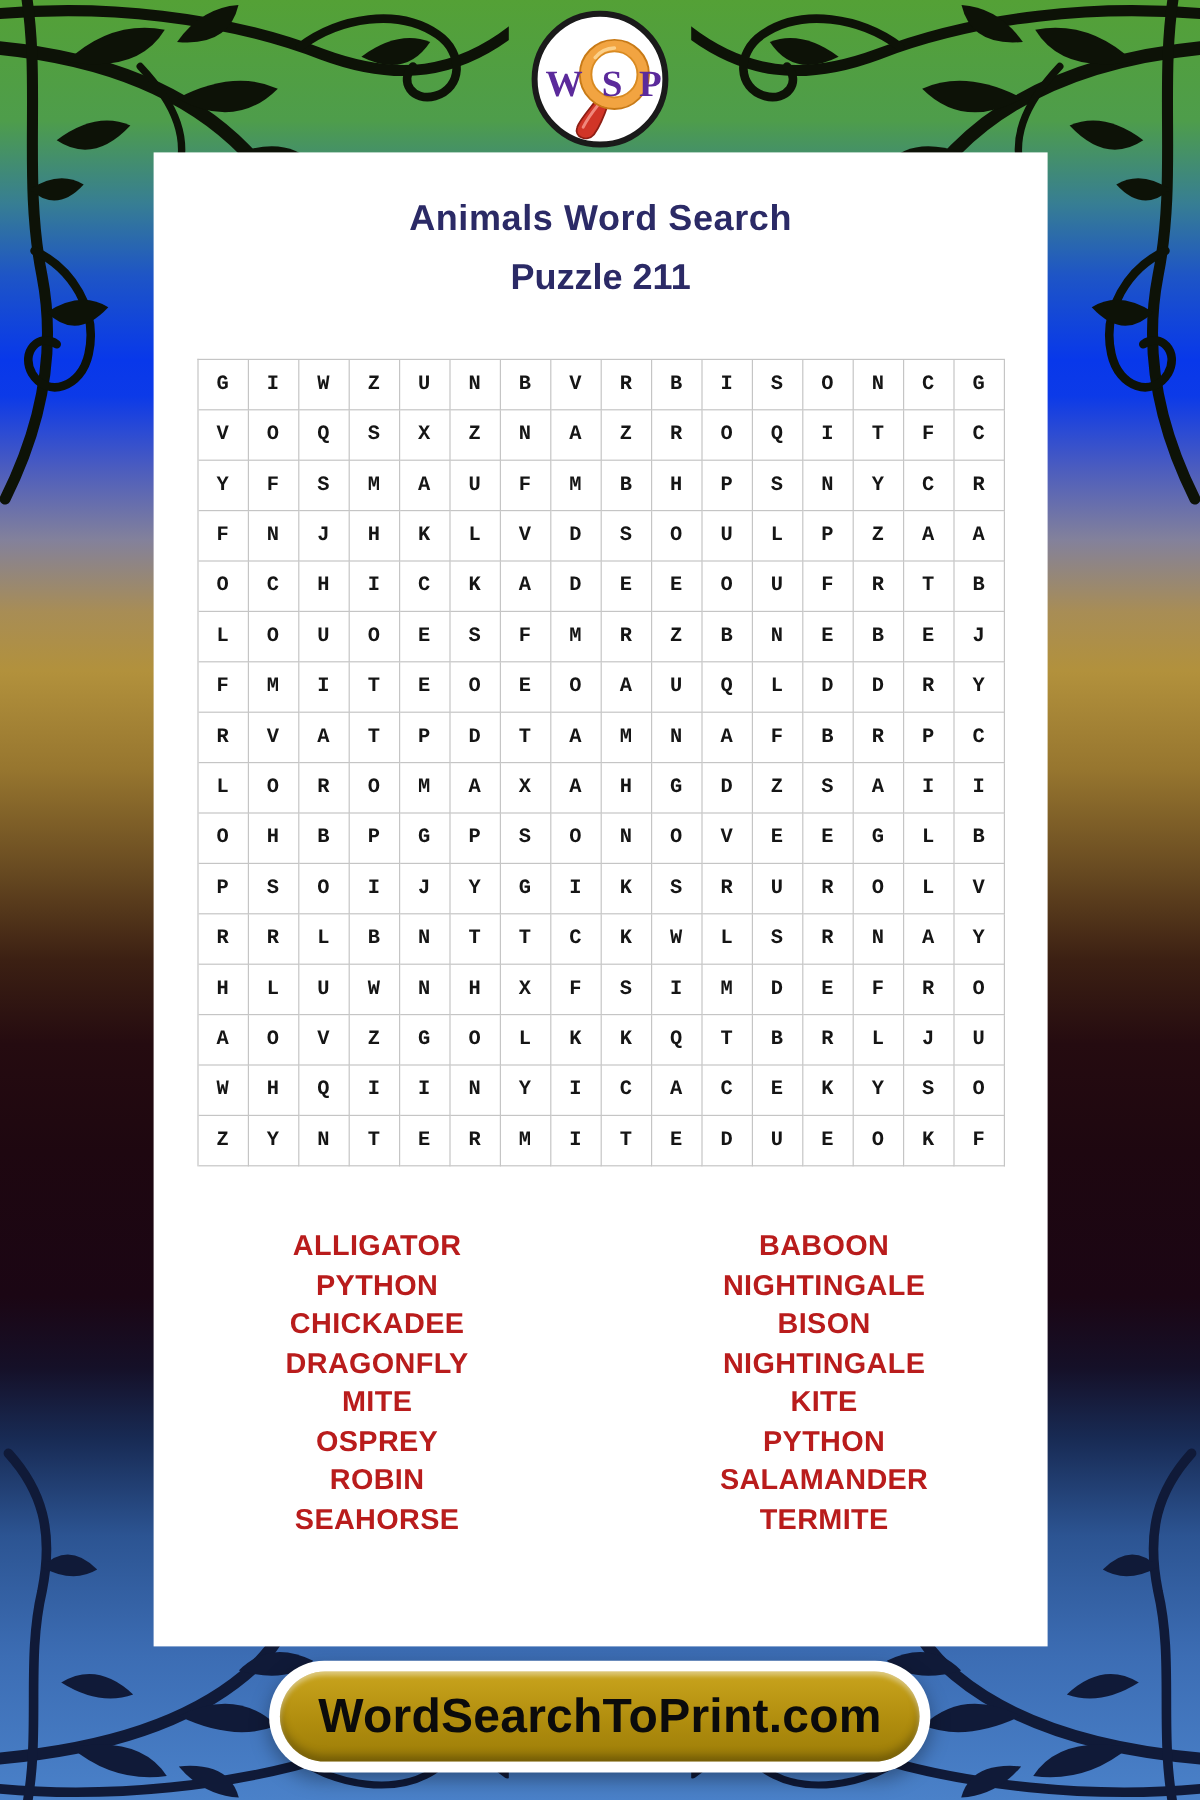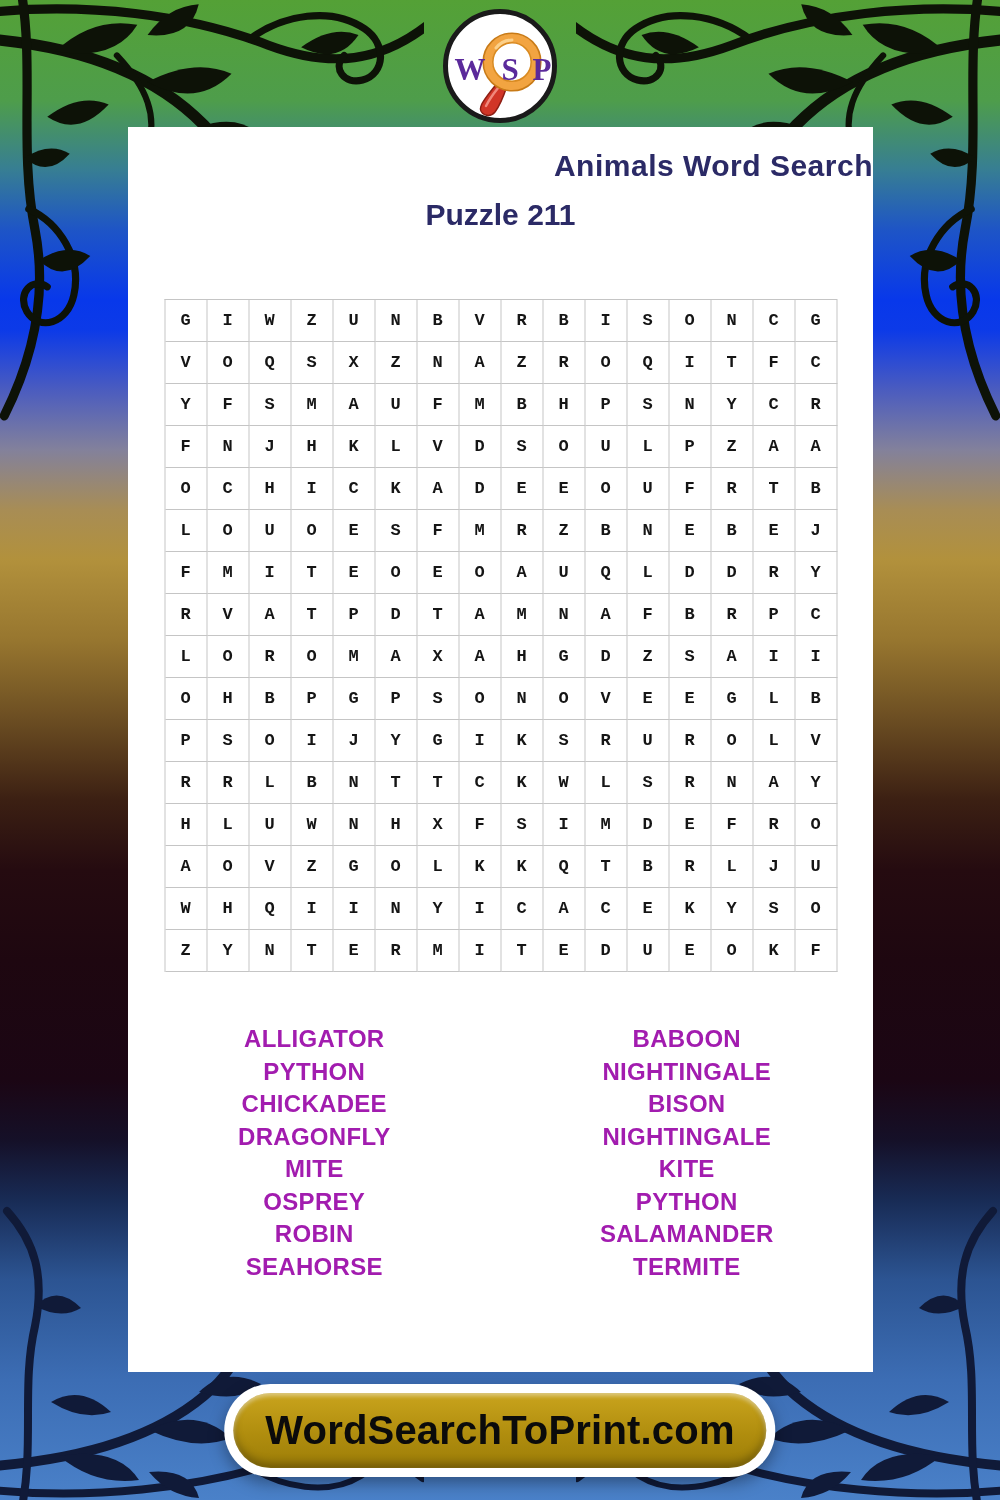--- a/index.html
+++ b/index.html
@@ -13,37 +13,37 @@
       #3c2013 53.3%, #250b10 58%, #1e0710 64%, #1b0614 72%,
       #151028 76%, #182b55 80%, #2c5492 85.3%, #3c6db4 92%, #4a81c9 100%);
   }
   .flourish{position:absolute;pointer-events:none;}
   .fl-tl{top:-6px;left:-6px;width:430px;height:430px;color:#0d1207;}
   .fl-tr{top:-6px;right:-6px;width:430px;height:430px;color:#0d1207;transform:scaleX(-1);}
   .fl-bl{bottom:-6px;left:-6px;width:430px;height:300px;color:#101a38;transform:scaleY(-1);}
   .fl-br{bottom:-6px;right:-6px;width:430px;height:300px;color:#101a38;transform:scale(-1,-1);}
 
   .card{position:absolute;left:128px;top:127px;width:745px;height:1245px;background:#ffffff;}
-  .title{padding-top:22px;text-align:right;font-size:30px;font-weight:bold;color:#2b2a66;letter-spacing:.5px;}
+  .title{padding-top:39px;text-align:center;font-size:30px;font-weight:bold;color:#2b2a66;letter-spacing:.5px;}
   .subtitle{margin-top:15px;text-align:center;font-size:30px;font-weight:bold;color:#2b2a66;}
 
   .grid{
     position:absolute;top:172px;left:50%;transform:translateX(-50%);
     display:grid;grid-template-columns:repeat(16,42px);grid-auto-rows:42px;
     border-top:1px solid #c5c5c5;border-left:1px solid #c5c5c5;background:#fff;
   }
   .cell{
     box-sizing:border-box;border-right:1px solid #c5c5c5;border-bottom:1px solid #c5c5c5;
     display:flex;align-items:center;justify-content:center;
     font-family:"Liberation Mono",monospace;font-weight:bold;font-size:17px;color:#151515;
   }
 
   .words{position:absolute;top:896px;left:0;width:100%;display:flex;}
   .wcol{width:50%;text-align:center;}
-  .word{font-size:24px;font-weight:bold;color:#a21caf;line-height:32.5px;letter-spacing:.3px;}
+  .word{font-size:24px;font-weight:bold;color:#b91c1c;line-height:32.5px;letter-spacing:.3px;}
 
   .logo{
     position:absolute;left:443px;top:9px;width:114px;height:114px;background:#ffffff;
     border:5px solid #1a1a1a;border-radius:50%;box-sizing:border-box;z-index:6;
   }
   .logo-letter{
     position:absolute;font-family:"Liberation Serif",serif;font-weight:bold;
     font-size:31px;color:#5b2a9b;transform:translate(-50%,-50%);z-index:3;
   }
   .logo-w{left:22px;top:56px;}

